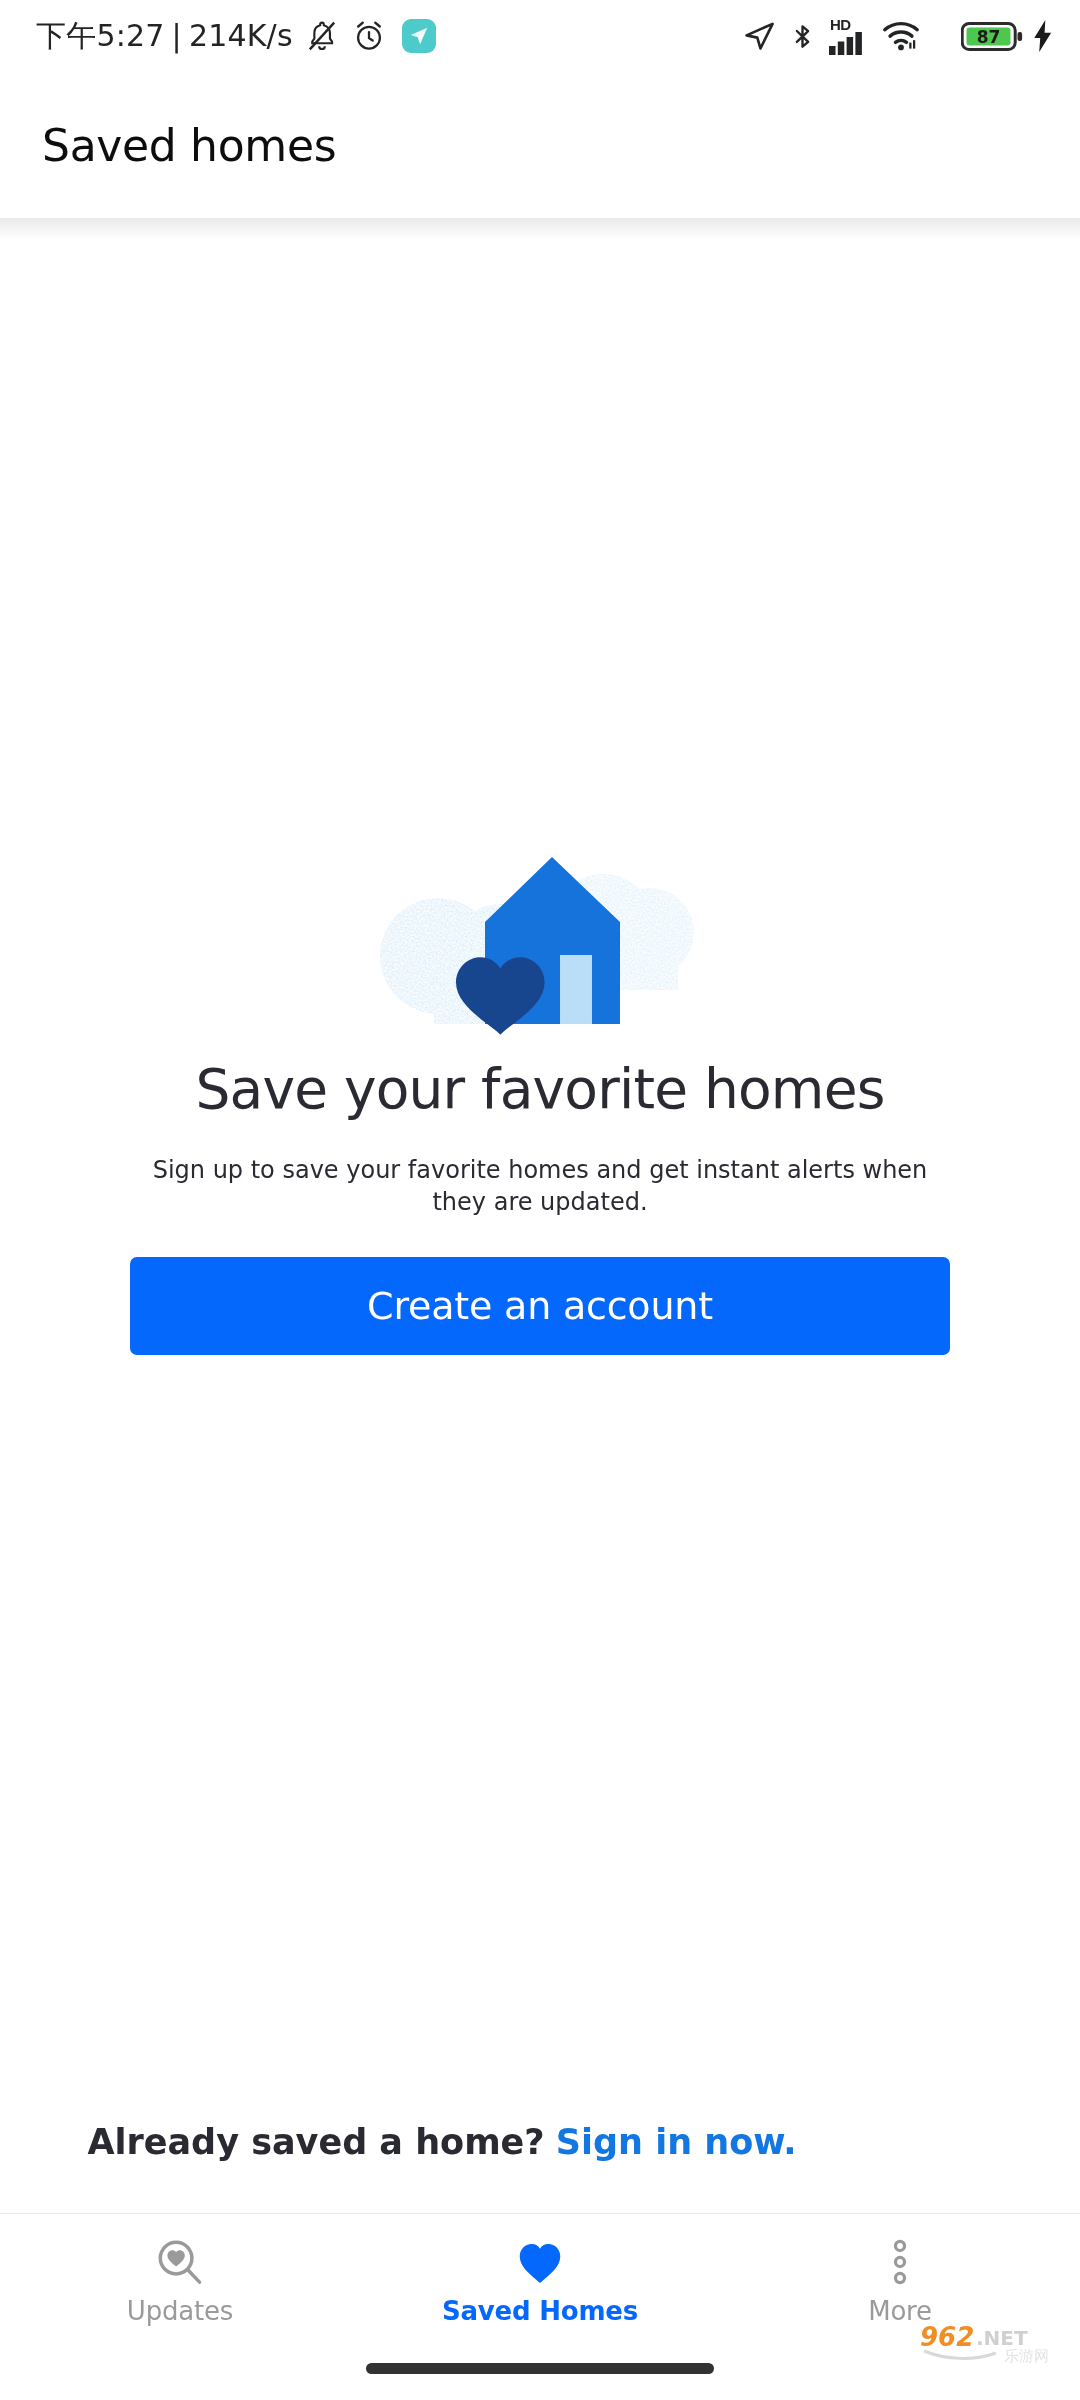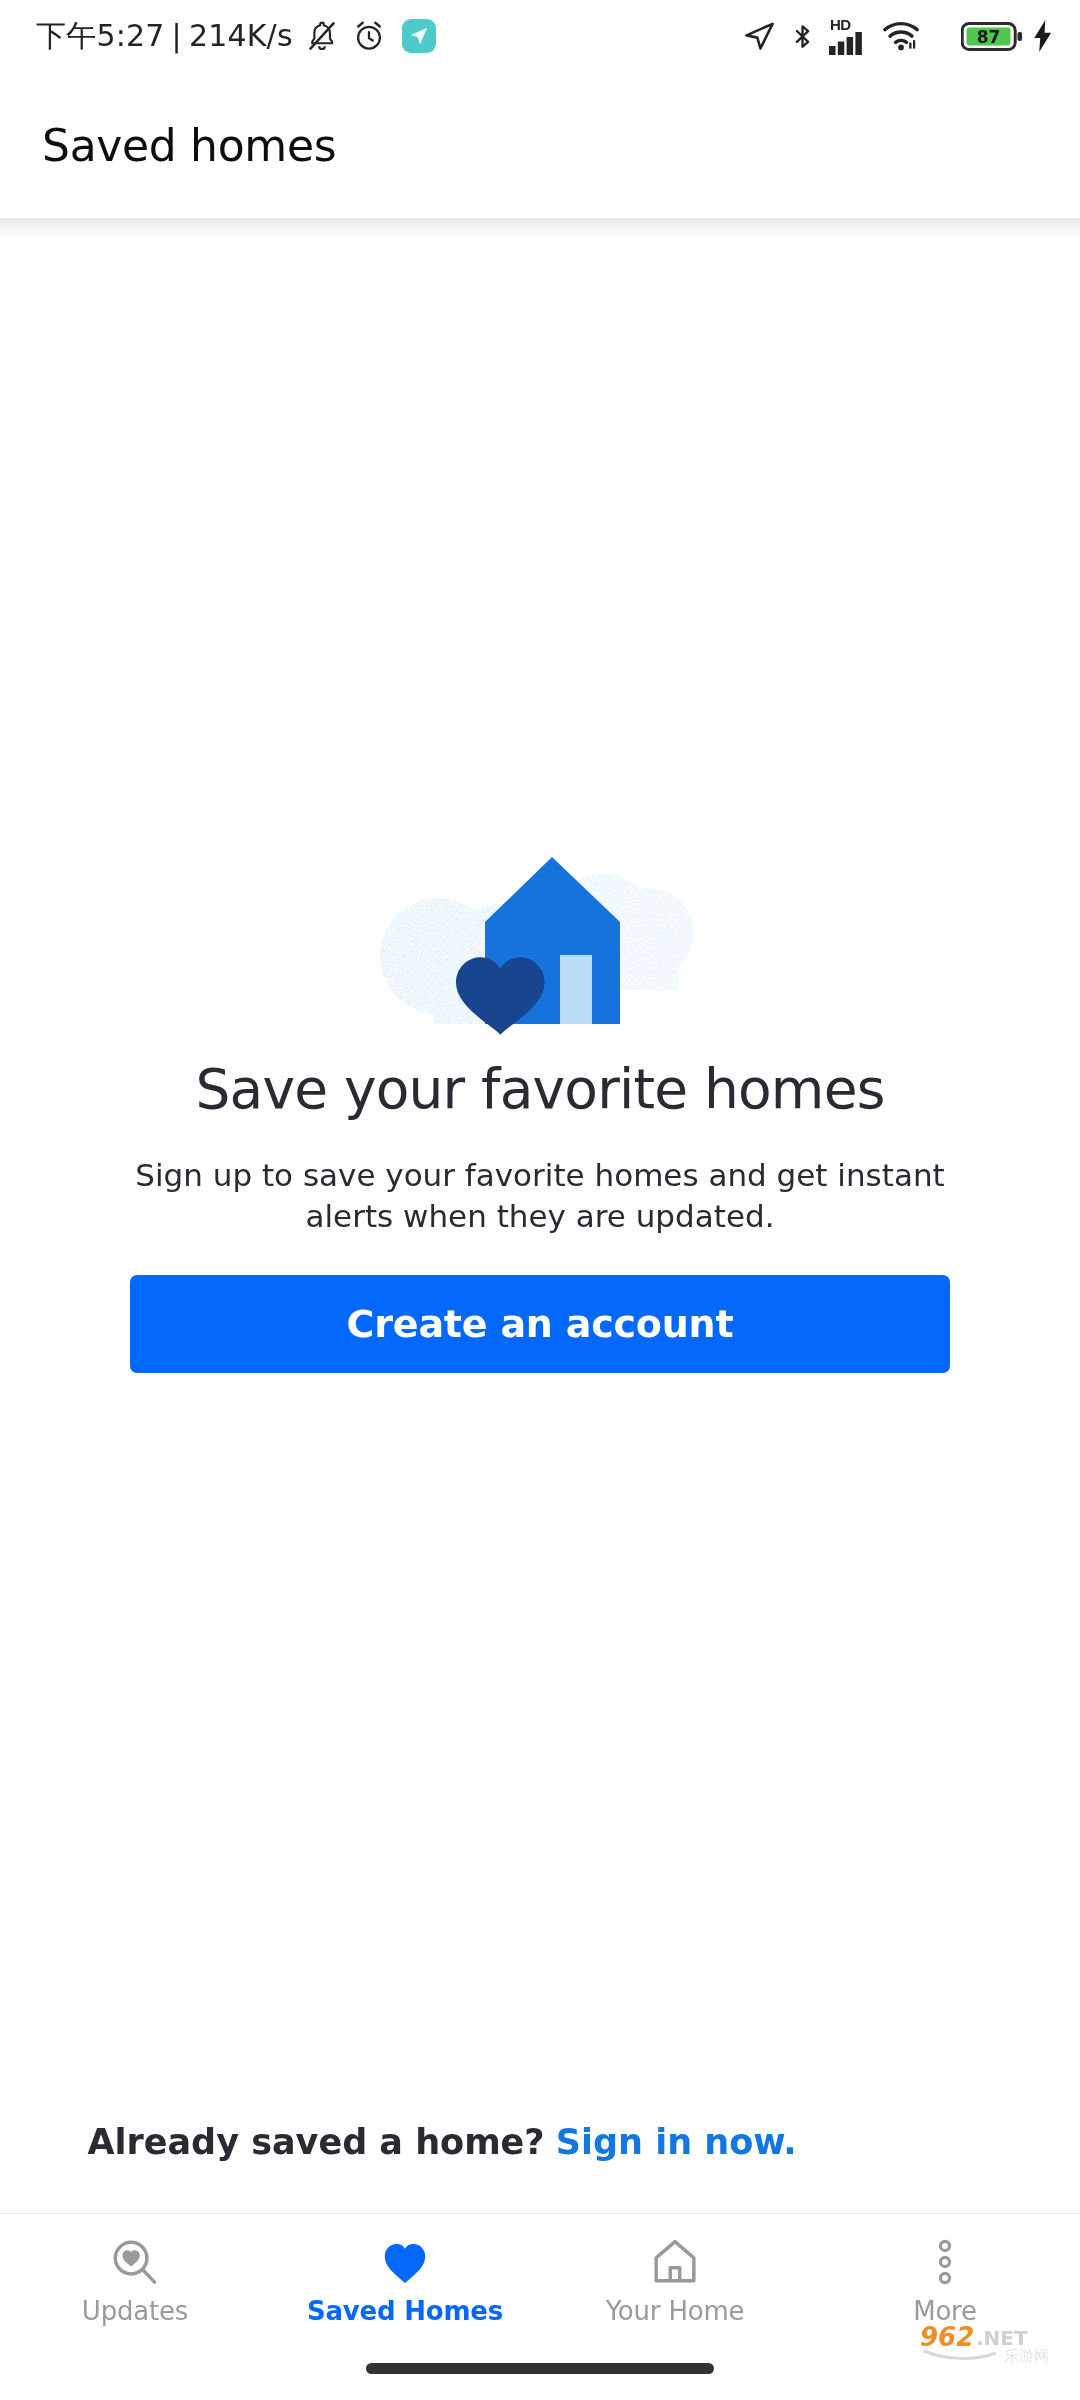--- a/index.html
+++ b/index.html
@@ -133,37 +133,37 @@
   #hero-heading {
     font-size: 55px;
     color: #2A2A33;
     letter-spacing: -0.8px;
     text-align: center;
     margin: 0 0 34px 0;
     font-weight: normal;
     font-family: "DejaVu Sans", "Liberation Sans", sans-serif;
   }
   #hero-subtitle {
-    font-size: 31px;
+    font-size: 24px;
     line-height: 1.33;
     color: #2A2A33;
     text-align: center;
     max-width: 810px;
     margin: 0 0 38px 0;
     font-family: "DejaVu Sans", "Liberation Sans", sans-serif;
   }
   #create-account-button {
     width: 820px;
     height: 98px;
     background: #0568FD;
     border: none;
     border-radius: 7px;
     color: #ffffff;
     font-size: 38px;
-    font-weight: bold;
+    font-weight: normal;
     letter-spacing: -0.2px;
     cursor: pointer;
     font-family: "DejaVu Sans", "Liberation Sans", sans-serif;
     display: flex;
     align-items: center;
     justify-content: center;
   }
 
   
   #signin-row {
@@ -404,29 +404,20 @@
 
   <div class="nav-item active">
     <span class="nav-icon">
       <svg width="54" height="54" viewBox="0 0 24 24">
         <path d="M12 21.3C7.1 17.1 3 13.9 3 9.5 3 6.4 5.3 4 8.3 4c1.8 0 3 .9 3.7 2.1C12.7 4.9 13.9 4 15.7 4 18.7 4 21 6.4 21 9.5c0 4.4-4.1 7.6-9 11.8z" fill="#0568FD"></path>
       </svg>
     </span>
     <span class="nav-label">Saved Homes</span>
   </div>
 
-  <div class="nav-item">
-    <span class="nav-icon">
-      <svg width="52" height="52" viewBox="0 0 24 24">
-        <path d="M3.3 10.1 12 2.6l8.7 7.5v10.6H3.3V10.1z" fill="none" stroke="#9A9A9A" stroke-width="1.6" stroke-linejoin="round"></path>
-        <path d="M9.8 20.7v-6h4.4v6" fill="none" stroke="#9A9A9A" stroke-width="1.6" stroke-linejoin="round"></path>
-      </svg>
-    </span>
-    <span class="nav-label">Your Home</span>
-  </div>
 
   <div class="nav-item">
     <span class="nav-icon">
       <svg width="52" height="52" viewBox="0 0 24 24">
         <circle cx="12" cy="4.6" r="2.1" fill="none" stroke="#9A9A9A" stroke-width="1.5"></circle>
         <circle cx="12" cy="12" r="2.1" fill="none" stroke="#9A9A9A" stroke-width="1.5"></circle>
         <circle cx="12" cy="19.4" r="2.1" fill="none" stroke="#9A9A9A" stroke-width="1.5"></circle>
       </svg>
     </span>
     <span class="nav-label">More</span>

